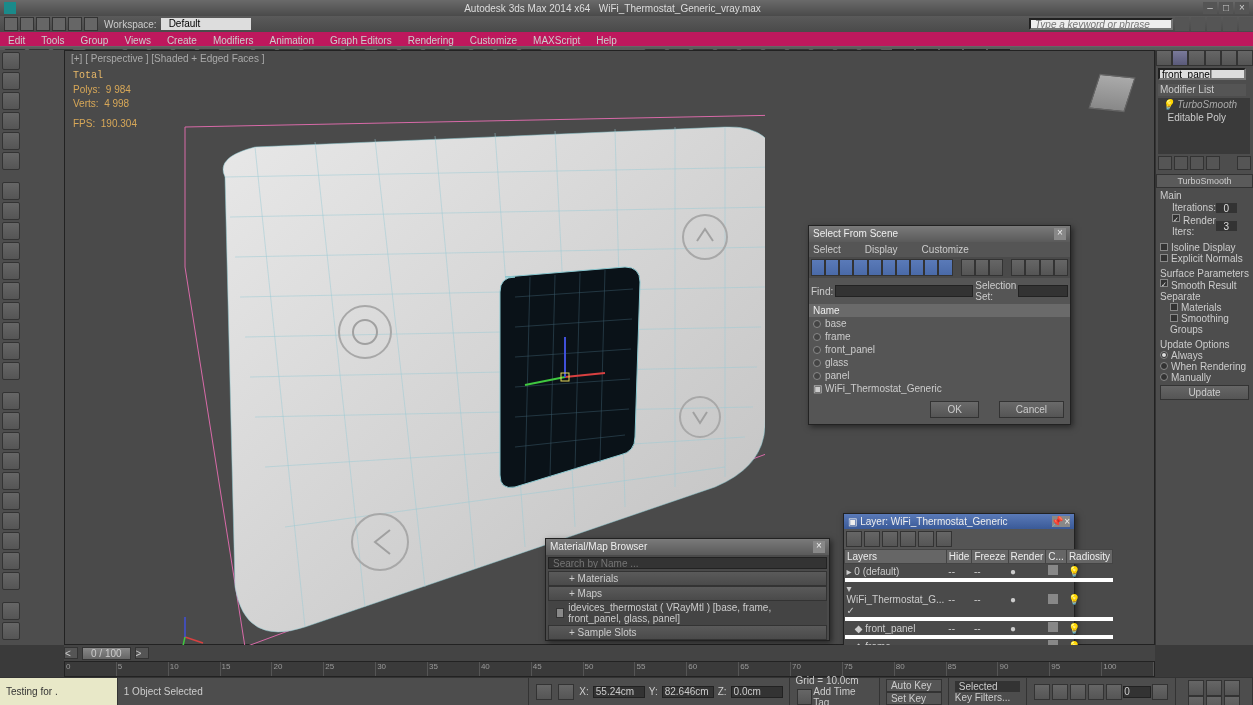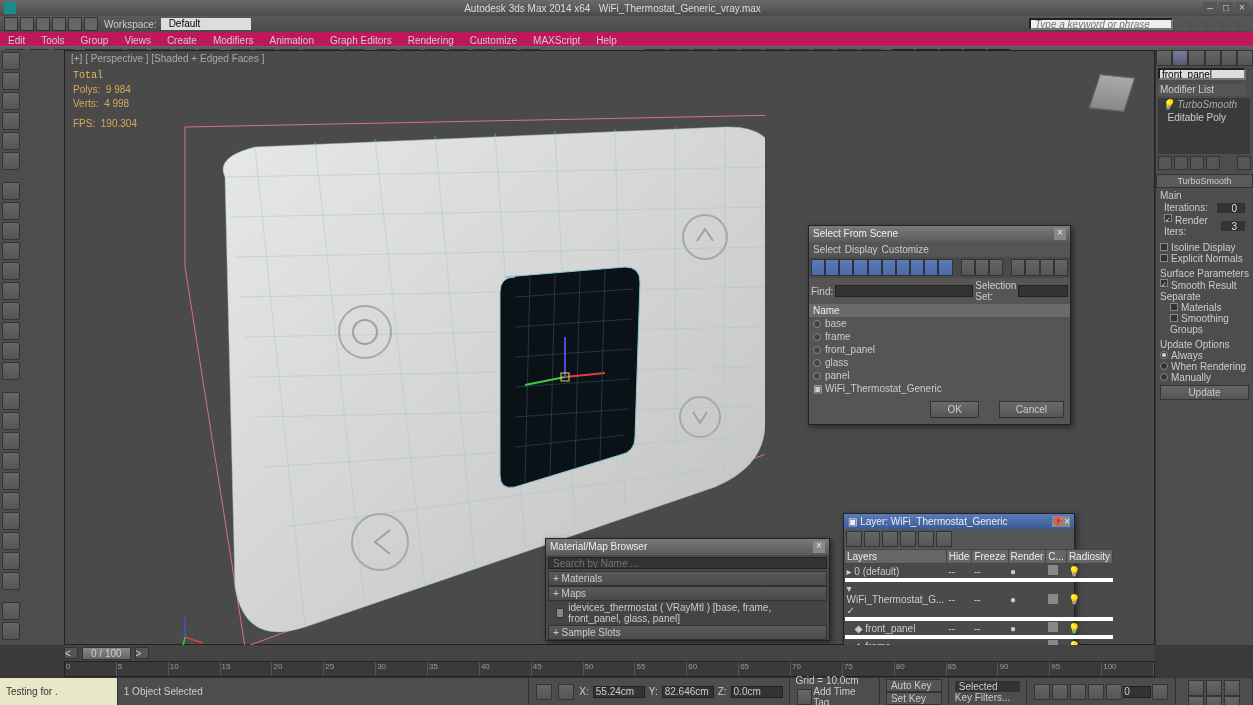--- a/index.html
+++ b/index.html
@@ -38,49 +38,49 @@
 .cmdpanel .tabs .t { flex:1; background:linear-gradient(#666,#555); border:1px solid #333; }
 .cmdpanel .nameinp { margin:2px; background:#ddd; color:#000; padding:0 2px; height:12px; width:88px; }
 .cmdpanel .modlist { margin:2px; background:#555; color:#ccc; padding:0 2px; height:12px; width:88px; }
 .cmdpanel .stack { margin:2px; background:#3a3a3a; height:56px; width:92px; font-size:9px; }
 .cmdpanel .stack div { padding:1px 4px; }
 .cmdpanel .stack .it { font-style:italic; color:#aaa; }
 .cmdpanel .stacktb { display:flex; margin:2px; gap:2px; }
 .cmdpanel .stacktb .sb { width:14px; height:14px; background:#555; border:1px solid #333; }
 .cmdpanel .rollhdr { background:#5a5a5a; text-align:center; padding:1px; margin-top:4px; border:1px solid #333; font-size:9px; }
 .cmdpanel .roll { padding:2px 4px; font-size:9px; }
-.cmdpanel .roll .row { display:flex; justify-content:space-between; align-items:center; margin:1px 4px; }
+.cmdpanel .roll .row { display:flex; justify-content:space-between; align-items:center; margin:1px 12px; }
 .cmdpanel .roll .spn { background:#333; width:28px; height:10px; text-align:right; padding-right:8px; color:#ddd; }
 .cmdpanel .roll .cb { width:8px; height:8px; border:1px solid #888; background:#333; display:inline-block; margin-right:3px; }
 .cmdpanel .roll .cb.ck::after { content:"✓"; font-size:7px; color:#ddd; position:relative; top:-2px; }
 .cmdpanel .roll .rb { width:8px; height:8px; border:1px solid #888; border-radius:50%; background:#333; display:inline-block; margin-right:3px; }
 .cmdpanel .roll .rb.ck::after { content:""; display:block; width:4px; height:4px; background:#ddd; border-radius:50%; margin:1px; }
 .cmdpanel .roll .btn { background:linear-gradient(#666,#555); border:1px solid #333; text-align:center; padding:1px; margin-top:2px; }
 .dlg { position:absolute; background:#555; border:1px solid #222; box-shadow:2px 2px 6px rgba(0,0,0,0.5); }
 .dlg .dlgtitle { background:linear-gradient(#7a7a7a,#5a5a5a); padding:2px 4px; color:#eee; display:flex; justify-content:space-between; }
 .dlg .dlgtitle .x { width:12px; height:12px; background:#888; text-align:center; line-height:10px; }
 .sfs { left:808px; top:225px; width:263px; }
-.sfs .dmenu { display:flex; padding:2px 4px; gap:4px; background:#555; }
+.sfs .dmenu { display:flex; padding:2px 4px; gap:24px; background:#555; }
 .sfs .iconrow { display:flex; padding:2px; background:#4a4a4a; gap:0; }
 .sfs .iconrow .ib { width:17px; height:17px; background:linear-gradient(#5a7ab8,#4a6aa8); border:1px solid #333; }
 .sfs .iconrow .ib.g { background:linear-gradient(#666,#555); }
 .sfs .iconrow .gap { width:10px; }
 .sfs .findrow { display:flex; padding:2px; gap:2px; align-items:center; }
 .sfs .findrow input { flex:1; background:#333; border:1px solid #222; color:#ccc; height:12px; padding:0 2px; }
 .sfs .findrow .sslabel { color:#ccc; }
 .sfs .listhdr { background:#6a6a6a; padding:1px 4px; color:#eee; }
 .sfs .list { background:#555; height:78px; }
 .sfs .list .li { padding:1px 4px; display:flex; align-items:center; gap:4px; }
 .sfs .list .li .dot { width:8px; height:8px; border:1px solid #888; border-radius:50%; background:#444; }
 .sfs .btns { display:flex; justify-content:flex-end; padding:6px; gap:20px; }
 .sfs .btns .b { background:linear-gradient(#6a6a6a,#555); border:1px solid #333; padding:2px 16px; }
 .matbrowser { left:545px; top:538px; width:285px; background:#4a4a4a; }
 .matbrowser .srch { margin:2px; }
 .matbrowser .srch input { width:100%; background:#333; border:1px solid #222; color:#888; height:12px; padding:0 4px; }
-.matbrowser .cat { background:linear-gradient(#5a5a5a,#4a4a4a); padding:1px 4px; border:1px solid #333; margin:0 2px; color:#ccc; }
+.matbrowser .cat { background:linear-gradient(#5a5a5a,#4a4a4a); padding:1px 20px; border:1px solid #333; margin:0 2px; color:#ccc; }
 .matbrowser .matitem { padding:1px 8px; background:#444; color:#ccc; margin:0 2px; display:flex; align-items:center; gap:4px; }
 .matbrowser .matitem .sw { width:10px; height:10px; background:#888; border:1px solid #333; }
 .layers { left:843px; top:513px; width:232px; background:#4a4a4a; }
 .layers .ltoolbar { display:flex; padding:2px; gap:2px; background:#555; }
 .layers .ltoolbar .lb { width:16px; height:16px; background:linear-gradient(#666,#555); border:1px solid #333; }
 .layers .ltable { width:100%; border-collapse:collapse; font-size:9px; }
 .layers .ltable th { background:#666; padding:1px 2px; color:#eee; border:1px solid #444; font-weight:normal; text-align:left; }
 .layers .ltable td { padding:1px 2px; color:#ccc; border-bottom:4px solid #ffffff; }
 .layers .ltable .ic { width:10px; height:10px; background:#888; display:inline-block; }
 .layers .ltable .bulb { color:#e8c858; }

